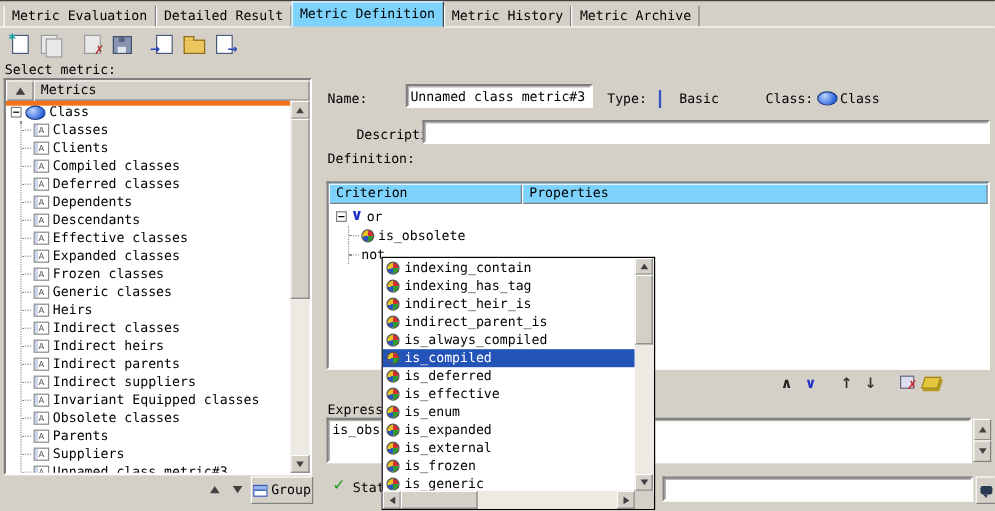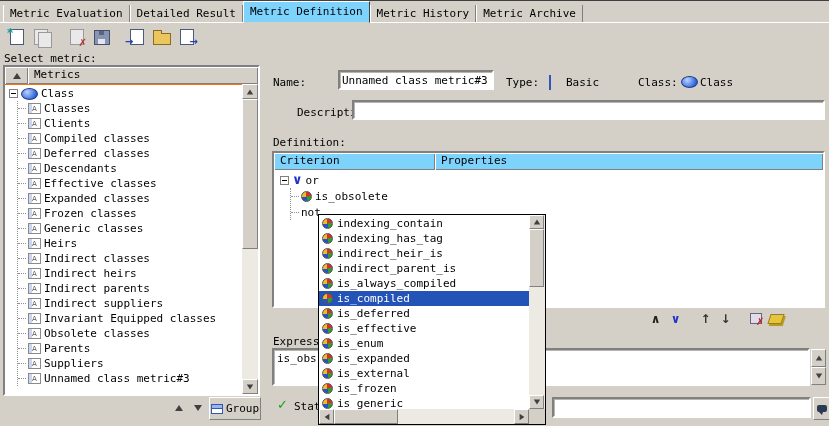--- a/index.html
+++ b/index.html
@@ -40,21 +40,21 @@
                   background:#ecc65c;border:1px solid #8a6d1f;border-bottom:none;}
   .copy2{position:relative;width:16px;height:16px;}
   .copy2 .pg{position:absolute;}
   .copy2 .pg:first-child{left:0;top:0;}
   .copy2 .pg:last-child{left:4px;top:3px;}
 
   
   .sel-label{left:4px;top:51px;}
   .tree{position:absolute;left:3px;top:64px;width:257px;height:331px;background:#fff;
         border:2px solid;border-color:#808080 #ffffff #ffffff #808080;box-sizing:border-box;}
-  .tree-header{height:17px;background:#d4d0c8;display:flex;border-bottom:1px solid #f97316;}
+  .tree-header{height:17px;background:#d4d0c8;display:flex;border-bottom:4px solid #f97316;}
   .th-sort{width:23px;display:flex;align-items:center;justify-content:center;
            box-shadow:inset 1px 1px 0 #fff, inset -1px -1px 0 #808080;}
   .th-label{flex:1;padding-left:6px;line-height:16px;
             box-shadow:inset 1px 1px 0 #fff, inset -1px -1px 0 #808080;}
   .tri-up{width:0;height:0;border-left:4px solid transparent;border-right:4px solid transparent;border-bottom:6px solid #404040;}
   .tri-dn{width:0;height:0;border-left:4px solid transparent;border-right:4px solid transparent;border-top:6px solid #404040;}
   .tri-lf{width:0;height:0;border-top:4px solid transparent;border-bottom:4px solid transparent;border-right:6px solid #404040;}
   .tri-rt{width:0;height:0;border-top:4px solid transparent;border-bottom:4px solid transparent;border-left:6px solid #404040;}
   .tree-body{position:absolute;left:0;top:17px;right:16px;bottom:0;overflow:hidden;padding:2px 0 0 4px;}
   .trow{height:15px;display:flex;align-items:center;}
@@ -214,20 +214,25 @@
           <span>Compiled classes</span>
         </div>
       <div class="trow">
           <span class="stub"></span>
           <span class="micon"></span>
           <span>Deferred classes</span>
         </div>
       <div class="trow">
           <span class="stub"></span>
           <span class="micon"></span>
+          <span>Dependents</span>
+        </div>
+      <div class="trow">
+          <span class="stub"></span>
+          <span class="micon"></span>
           <span>Descendants</span>
         </div>
       <div class="trow">
           <span class="stub"></span>
           <span class="micon"></span>
           <span>Effective classes</span>
         </div>
       <div class="trow">
           <span class="stub"></span>
           <span class="micon"></span>
@@ -324,21 +329,21 @@
 <div class="abs" style="left:506px;top:75px;">Type:</div>
 <span class="win-icon abs" style="left:549px;top:75px;"></span>
 <div class="abs" style="left:566px;top:75px;">Basic</div>
 <div class="abs" style="left:638px;top:75px;">Class:</div>
 <span class="cls-ellipse abs" style="left:678px;top:75px;"></span>
 <div class="abs" style="left:700px;top:75px;">Class</div>
 
 <div class="abs" style="left:273px;top:105px;padding-left:24px;">Description:</div>
 <div class="abs field desc-input"></div>
 
-<div class="abs" style="left:273px;top:135px;">Definition:</div>
+<div class="abs" style="left:273px;top:125px;">Definition:</div>
 
 <div class="abs def-table">
   <div class="def-header">
     <div class="dh-cell dh-crit">Criterion</div>
     <div class="dh-cell dh-prop">Properties</div>
   </div>
   <div class="def-rows">
     <div class="drow">
       <span class="expander"></span>
       <span class="or-glyph glyph">∨</span>

